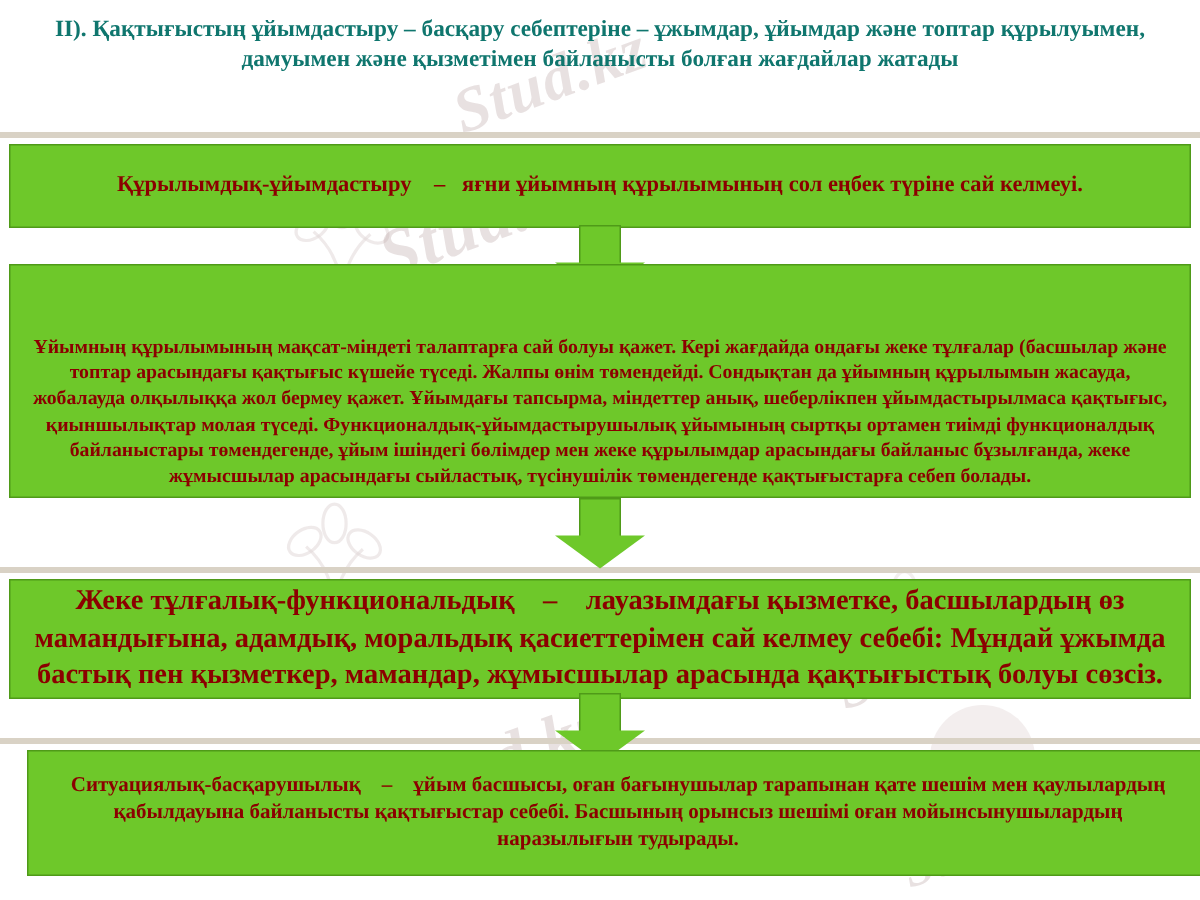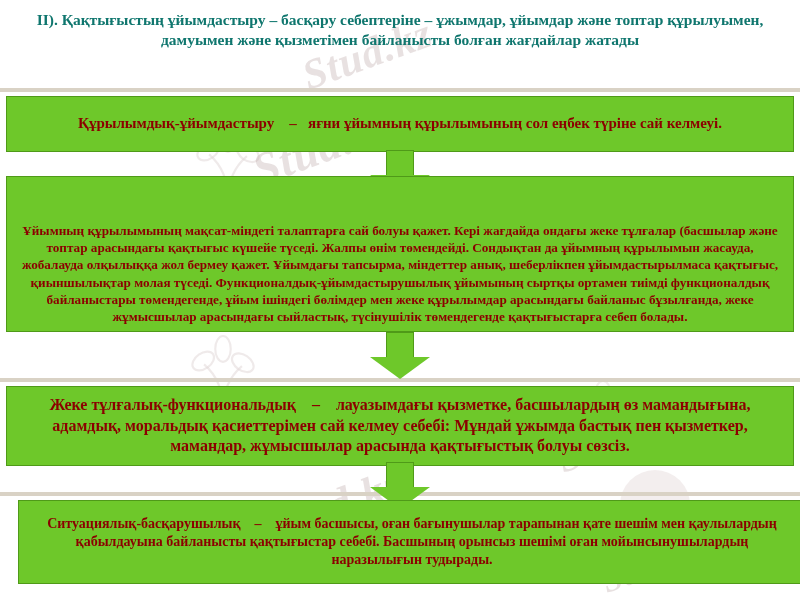--- a/index.html
+++ b/index.html
@@ -96,21 +96,21 @@
     display: flex; align-items: center; justify-content: center;
   }
   .box2 {
     left: 6px; top: 176px; width: 788px; height: 156px;
     font-size: 13.2px;
     display: flex; align-items: flex-end; justify-content: center;
     padding: 6px 10px;
   }
   .box3 {
     left: 6px; top: 386px; width: 788px; height: 80px;
-    font-size: 16px;
+    font-size: 19px;
     display: flex; align-items: center; justify-content: center;
   }
   .box4 {
     left: 18px; top: 500px; width: 788px; height: 84px;
     font-size: 14px;
     display: flex; align-items: center; justify-content: center;
   }
 
   .box2 .inner, .box1 .inner, .box3 .inner, .box4 .inner {
     width: 100%;

